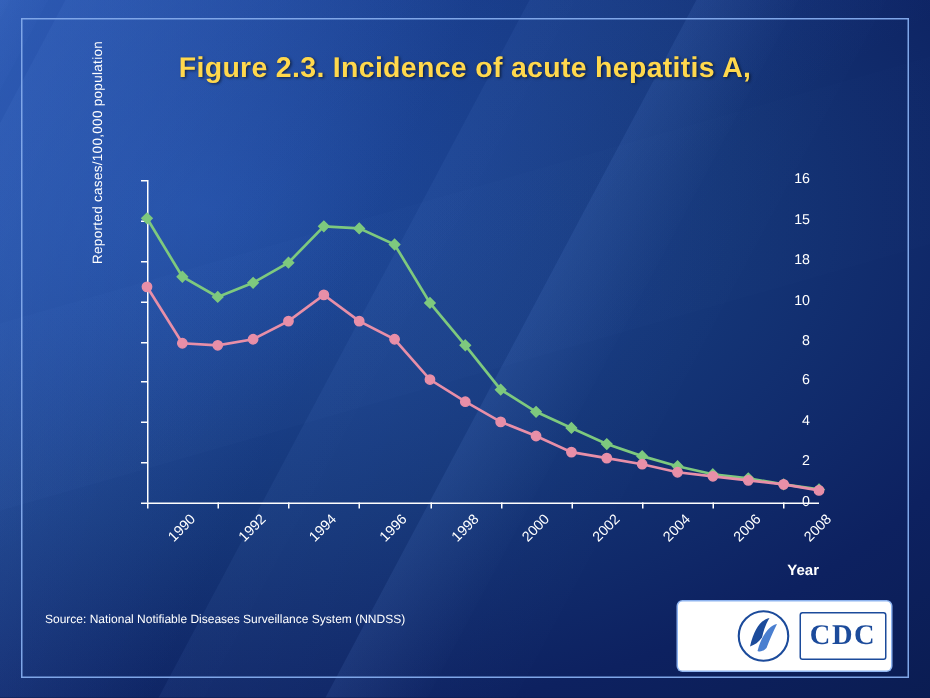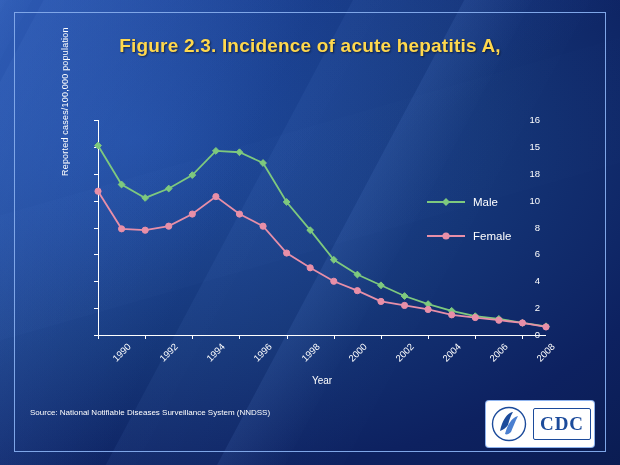--- a/index.html
+++ b/index.html
@@ -120,24 +120,24 @@
     font-size: 9.5px;
     white-space: nowrap;
     transform: rotate(-45deg);
     transform-origin: right top;
     text-align: right;
   }
   #x-title {
     position: absolute;
     left: 98px; width: 448px;
     top: 270px;
-    text-align: center;
+    text-align: right;
     color: #ffffff;
     font-size: 10px;
-    font-weight: normal;
+    font-weight: bold;
   }
 
   
   #legend {
     position: absolute;
     left: 425px; top: 80px;
     width: 130px;
   }
   .legend-row {
     display: flex;
@@ -163,20 +163,21 @@
     position: absolute;
     right: 26px; bottom: 18px;
     width: 108px; height: 46px;
     background: #ffffff;
     border-radius: 3px;
     box-shadow: 0 0 0 1px #8fb4ef;
     display: flex;
     align-items: center;
     justify-content: center;
     gap: 4px;
+    padding-left: 34px;
   }
   #logo-hhs {
     width: 40px; height: 38px;
     display: flex; align-items: center; justify-content: center;
   }
   #logo-cdc {
     width: 56px; height: 30px;
     border: 1px solid #1c4b9b;
     border-radius: 2px;
     display: flex; align-items: center; justify-content: center;
@@ -299,36 +300,20 @@
             <circle cx="377.2631578947368" cy="197.53125" r="3.1" fill="#e88fa8" stroke="#e88fa8"></circle>
             <circle cx="400.8421052631579" cy="200.21875" r="3.1" fill="#e88fa8" stroke="#e88fa8"></circle>
             <circle cx="424.4210526315789" cy="202.90625" r="3.1" fill="#e88fa8" stroke="#e88fa8"></circle>
             <circle cx="448" cy="206.9375" r="3.1" fill="#e88fa8" stroke="#e88fa8"></circle>
           </g>
         </svg>
     </div>
 
     <div id="x-title">Year</div>
 
-    <div id="legend">
-        <div class="legend-row">
-          <div class="legend-sample"><svg width="42" height="14">
-              <line x1="2" y1="7" x2="40" y2="7" stroke="#7ec97e" stroke-width="1.8"></line>
-              <polygon points="21,3 25,7 21,11 17,7" fill="#7ec97e"></polygon>
-            </svg></div>
-          <span class="legend-label">Male</span>
-        </div>
-        <div class="legend-row">
-          <div class="legend-sample"><svg width="42" height="14">
-              <line x1="2" y1="7" x2="40" y2="7" stroke="#e88fa8" stroke-width="1.8"></line>
-              <circle cx="21" cy="7" r="3.6" fill="#e88fa8"></circle>
-            </svg></div>
-          <span class="legend-label">Female</span>
-        </div>
-      </div>
   </div>
 
   <div id="source">Source: National Notifiable Diseases Surveillance System (NNDSS)</div>
 
   <div id="logo">
     <div id="logo-hhs">
       <svg width="36" height="36" viewBox="0 0 36 36" aria-hidden="true">
         <circle cx="18" cy="18" r="16.5" fill="none" stroke="#1c4b9b" stroke-width="1.4"></circle>
         <path d="M9 25 C12 12, 17 7, 22 6 C19 11, 18 15, 17 19 C15 22, 12 24, 9 25 Z" fill="#1c4b9b"></path>
         <path d="M14 28 C17 17, 22 11, 27 10 C24 16, 22 21, 20 26 C18 28, 16 29, 14 28 Z" fill="#4a7fd0"></path>

